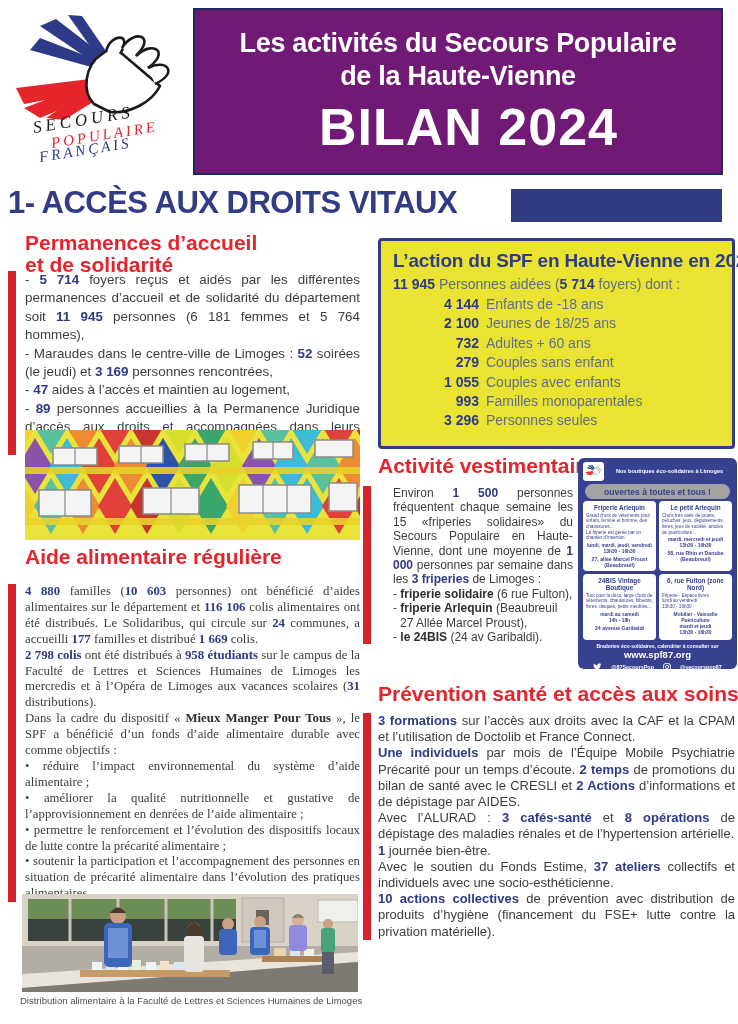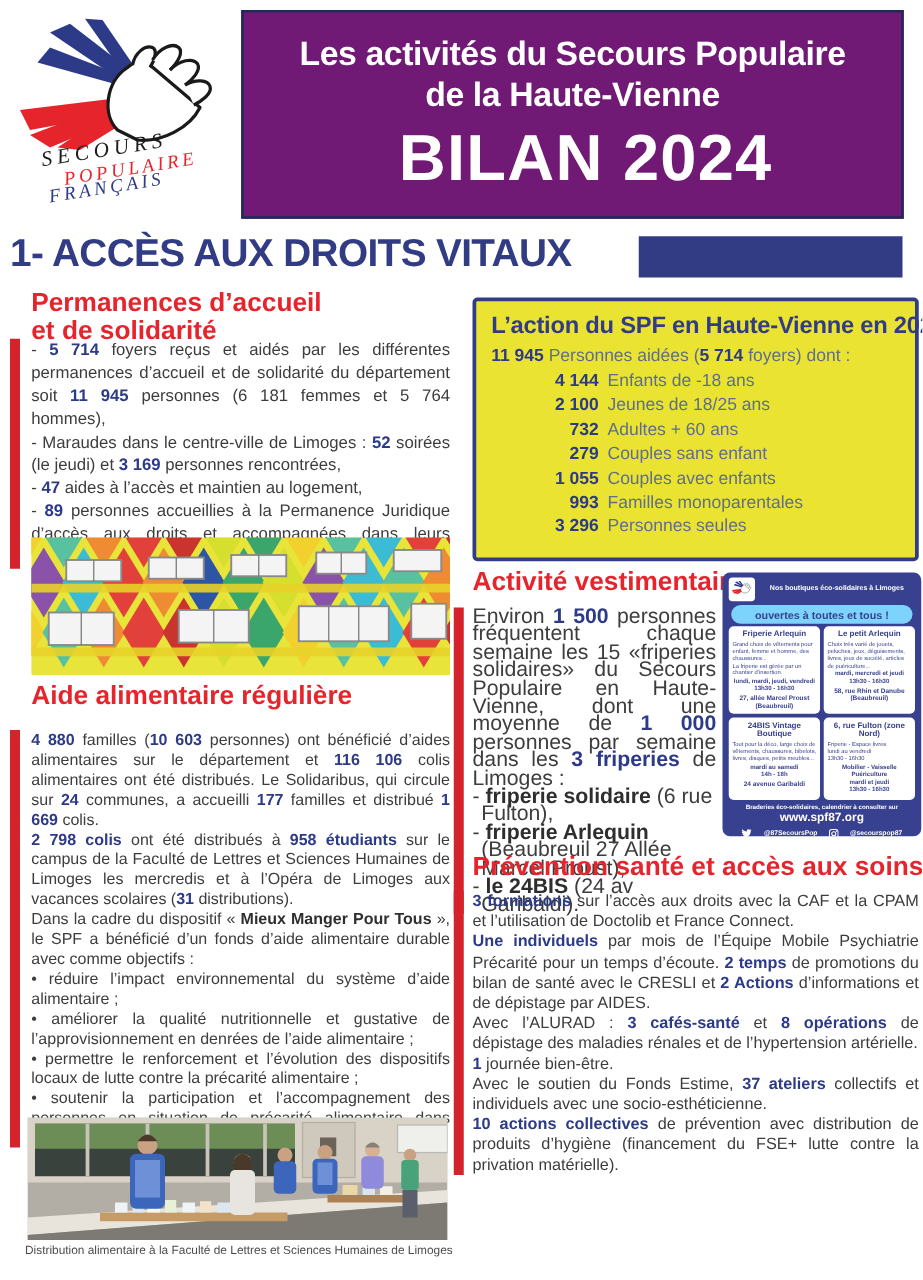--- a/index.html
+++ b/index.html
@@ -22,47 +22,47 @@
   .red-h{color:#e5242c;font-weight:bold;font-size:21px;line-height:22px;white-space:nowrap;}
   .body-block{box-sizing:border-box;border-left:8px solid #d5232b;text-align:justify;color:#3d3d3d;}
   .hl{color:#2c3a87;font-weight:bold;}
   .b{color:#2e2e2e;font-weight:bold;}
   .lb{color:#5f6e8e;}
 
   .perm-h{left:25px;top:232px;}
   .perm-body{left:8px;top:271px;width:352px;padding-left:9px;font-size:13.4px;line-height:18.4px;}
   .photo1{left:25px;top:430px;width:335px;height:110px;}
   .aide-h{left:25px;top:546px;}
-  .aide-body{left:8px;top:584px;width:352px;padding-left:9px;font-size:12.8px;line-height:15.9px;}
+  .aide-body{left:8px;top:584px;width:352px;padding-left:9px;font-size:12.8px;line-height:15.9px;font-family:Liberation Serif, serif;}
   .photo2{left:22px;top:894px;width:336px;height:98px;}
   .caption{left:20px;top:995px;font-size:9.5px;color:#4c4c4c;}
 
   
   .stats-box{left:378px;top:238px;width:357px;height:211px;background:#eae331;border:3px solid #313c85;
              border-radius:4px;box-sizing:border-box;padding:9px 12px 0 12px;}
   .stats-title{color:#313c85;font-weight:bold;font-size:19px;letter-spacing:-.2px;margin-bottom:3px;white-space:nowrap;}
   .stats-lead{font-size:14px;line-height:18px;color:#5f6e8e;margin-bottom:2px;}
   .stat-row{display:grid;grid-template-columns:86px auto;column-gap:7px;font-size:14px;line-height:19.4px;}
   .stat-value{text-align:right;color:#2c3a87;font-weight:bold;}
   .stat-label{color:#5f6e8e;}
 
   .vest-h{left:378px;top:455px;}
-  .vest-body{left:363px;top:486px;width:210px;padding-left:7px;font-size:17px;line-height:14.4px;}
+  .vest-body{left:363px;top:486px;width:210px;padding-left:22px;font-size:12px;line-height:14.4px;}
   .vest-item{padding-left:7px;text-indent:-7px;text-align:left;}
   .prev-h{left:378px;top:683px;}
   .prev-body{left:363px;top:713px;width:372px;padding-left:7px;font-size:13px;line-height:16.2px;}
 
   
   .flyer{left:578px;top:458px;width:159px;height:211px;background:#38418f;border-radius:6px;
          box-sizing:border-box;padding:4px 5px;color:#fff;}
   .flyer-head{display:flex;align-items:center;gap:3px;}
   .flyer-logo{width:21px;height:19px;background:#fff;border-radius:3px;flex:none;display:flex;
               align-items:center;justify-content:center;overflow:hidden;}
   .flyer-head-text{font-size:5.6px;font-weight:bold;text-align:center;flex:1;line-height:7px;}
-  .flyer-pill{background:#7dd3fc;color:#38418f;border-radius:8px;font-weight:bold;font-size:8.6px;
+  .flyer-pill{background:#a3a3a3;color:#38418f;border-radius:8px;font-weight:bold;font-size:8.6px;
               text-align:center;padding:2.5px 0;margin:3px 2px 2px 2px;}
   .flyer-grid{display:grid;grid-template-columns:1fr 1fr;gap:3px;}
   .flyer-card{background:#fff;color:#38418f;border-radius:4px;padding:3px 3px;min-height:57px;box-sizing:border-box;}
   .fc-title{font-size:6.4px;font-weight:bold;text-align:center;margin-bottom:1.5px;}
   .fc-desc{font-size:4.6px;line-height:5.7px;white-space:pre-line;}
   .fc-hours{font-size:4.9px;font-weight:bold;text-align:center;margin-top:2px;white-space:pre-line;line-height:6px;}
   .fc-addr{font-size:5.2px;font-weight:bold;text-align:center;margin-top:1px;}
   .flyer-foot{font-size:5px;font-weight:bold;text-align:center;margin-top:3.5px;}
   .flyer-site{font-size:9.5px;font-weight:bold;text-align:center;line-height:11px;}
   .flyer-social{display:flex;justify-content:center;gap:9px;align-items:center;font-size:5.4px;

